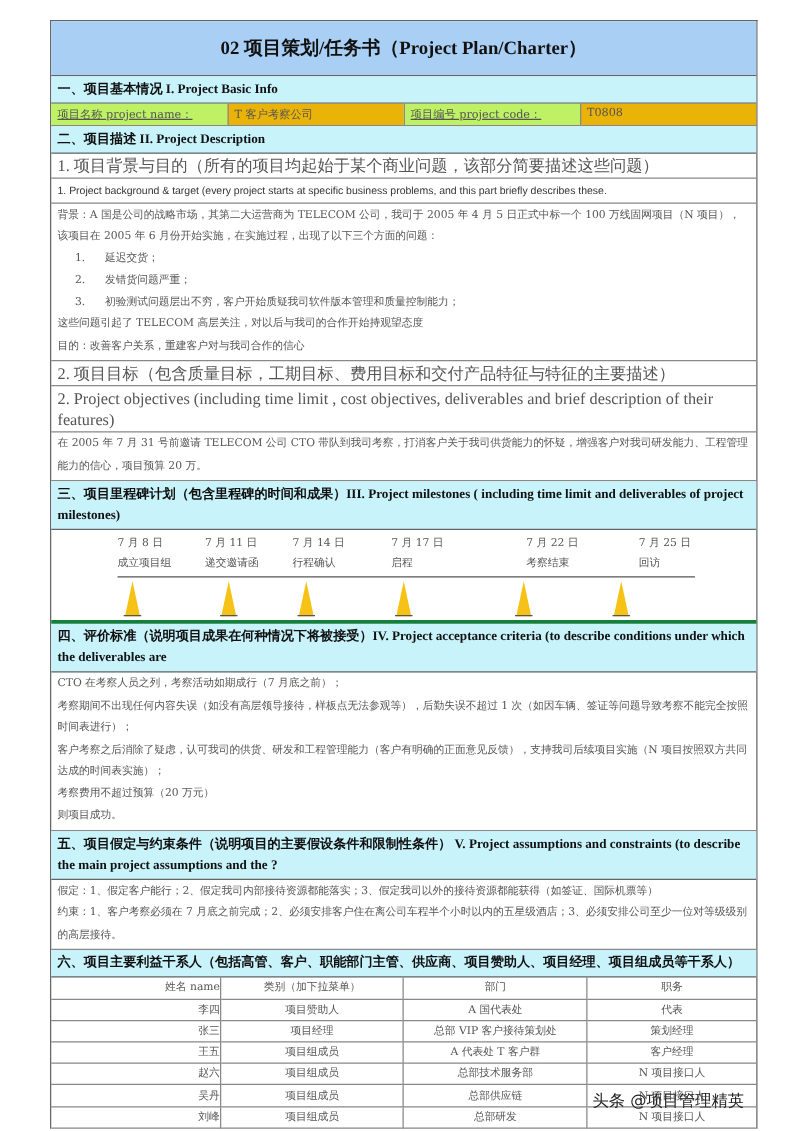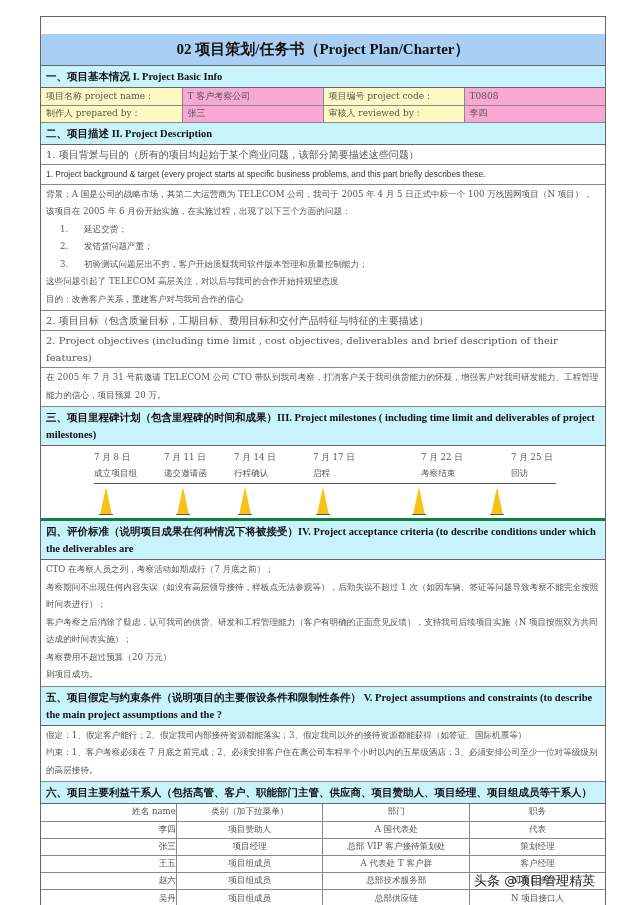--- a/index.html
+++ b/index.html
@@ -1,27 +1,27 @@
 <!DOCTYPE html>
 <html><head>
   <meta charset="utf-8">
   <style>
     * { box-sizing: border-box; margin: 0; padding: 0; }
     html, body { width: 640px; height: 905px; background: #ffffff; overflow: hidden; }
     body { font-family: "DejaVu Serif", "Liberation Serif", serif; color: #333; position: relative; }
     .doc { position: absolute; left: 40px; top: 16px; width: 566px; border: 1px solid #666; border-bottom: none; }
-    .title-bar { height: 32px; background: #a9cff4; border-bottom: 1px solid #666; display: flex; align-items: center; justify-content: center; font-weight: bold; font-size: 15px; color: #111; font-family: "Liberation Serif", serif; margin-top: 17px; }
+    .title-bar { height: 44px; background: #a9cff4; border-bottom: 1px solid #666; display: flex; align-items: center; justify-content: center; font-weight: bold; font-size: 15px; color: #111; font-family: "Liberation Serif", serif; }
     .sec-head { background: #c9f3fb; border-bottom: 1px solid #666; font-weight: bold; font-size: 10.5px; color: #111; padding: 2px 5px; line-height: 17px; font-family: "Liberation Serif", serif; }
     .info-table { width: 100%; border-collapse: collapse; font-size: 9px; }
     .info-table td { border: 1px solid #888; border-top: none; height: 17px; padding: 0 5px; color: #555; }
     .info-table td:first-child { border-left: none; }
     .info-table td:last-child { border-right: none; margin-top: 28px; }
-    .info-table td.lbl { background: #fef9c3; width: 25%; }
-    .info-table td.val { background: #f9a8d4; width: 25%; }
-    .row { border-bottom: 1px solid #888; font-size: 10px; padding: 1px 5px; line-height: 17px; color: #555; }
+    .info-table td.lbl { background: #bef264; width: 25%; text-decoration: underline; }
+    .info-table td.val { background: #eab308; width: 25%; }
+    .row { border-bottom: 1px solid #888; font-size: 13px; padding: 1px 5px; line-height: 17px; color: #555; font-family: Liberation Serif, serif; }
     .row.sans { font-family: "Liberation Sans", sans-serif; color: #333; font-size: 8.4px; }
     .block { border-bottom: 1px solid #888; padding: 1px 5px 2px 5px; font-size: 8.6px; line-height: 17.5px; color: #555; }
     .block .p { }
     .block .li { padding-left: 14px; }
     .block .li span.num { display: inline-block; width: 24px; }
     .ms { position: relative; height: 75px; border-bottom: 3px solid #15803d; }
     .ms-line { position: absolute; left: 53px; width: 462px; top: 37px; border-top: 1px solid #555; }
     .ms-item { position: absolute; top: 3px; font-size: 8.6px; color: #555; line-height: 16px; }
     .ms-tri { position: absolute; top: 41px; width: 0; height: 0; border-left: 6px solid transparent; border-right: 6px solid transparent; border-bottom: 28px solid #f5c215; }
     .ms-tri::after { content: ""; position: absolute; left: -7px; top: 27px; width: 14px; border-top: 1px solid #555; }
@@ -39,26 +39,20 @@
   <div class="title-bar">02  项目策划/任务书（Project Plan/Charter）</div>
 
   <div class="sec-head">一、项目基本情况  I. Project Basic Info</div>
   <table class="info-table">
     <tbody>
         <tr>
       <td class="lbl">项目名称 project name：</td>
       <td class="val">T 客户考察公司</td>
       <td class="lbl">项目编号 project code：</td>
       <td class="val">T0808</td>
-    </tr>
-    <tr>
-      <td class="lbl">制作人 prepared by：</td>
-      <td class="val">张三</td>
-      <td class="lbl">审核人 reviewed by：</td>
-      <td class="val">李四</td>
     </tr>
   </tbody>
     </table>
 
   <div class="sec-head">二、项目描述  II. Project Description</div>
   <div class="row">1.    项目背景与目的（所有的项目均起始于某个商业问题，该部分简要描述这些问题）</div>
   <div class="row sans">1. Project background &amp; target (every project starts at specific business problems, and this part briefly describes these.</div>
   <div class="block">
     <div class="p">背景：A 国是公司的战略市场，其第二大运营商为 TELECOM 公司，我司于 2005 年 4 月 5 日正式中标一个 100 万线固网项目（N 项目），该项目在 2005 年 6 月份开始实施，在实施过程，出现了以下三个方面的问题：</div>
     <div class="li"><span class="num">1.</span><span>延迟交货；</span></div>

